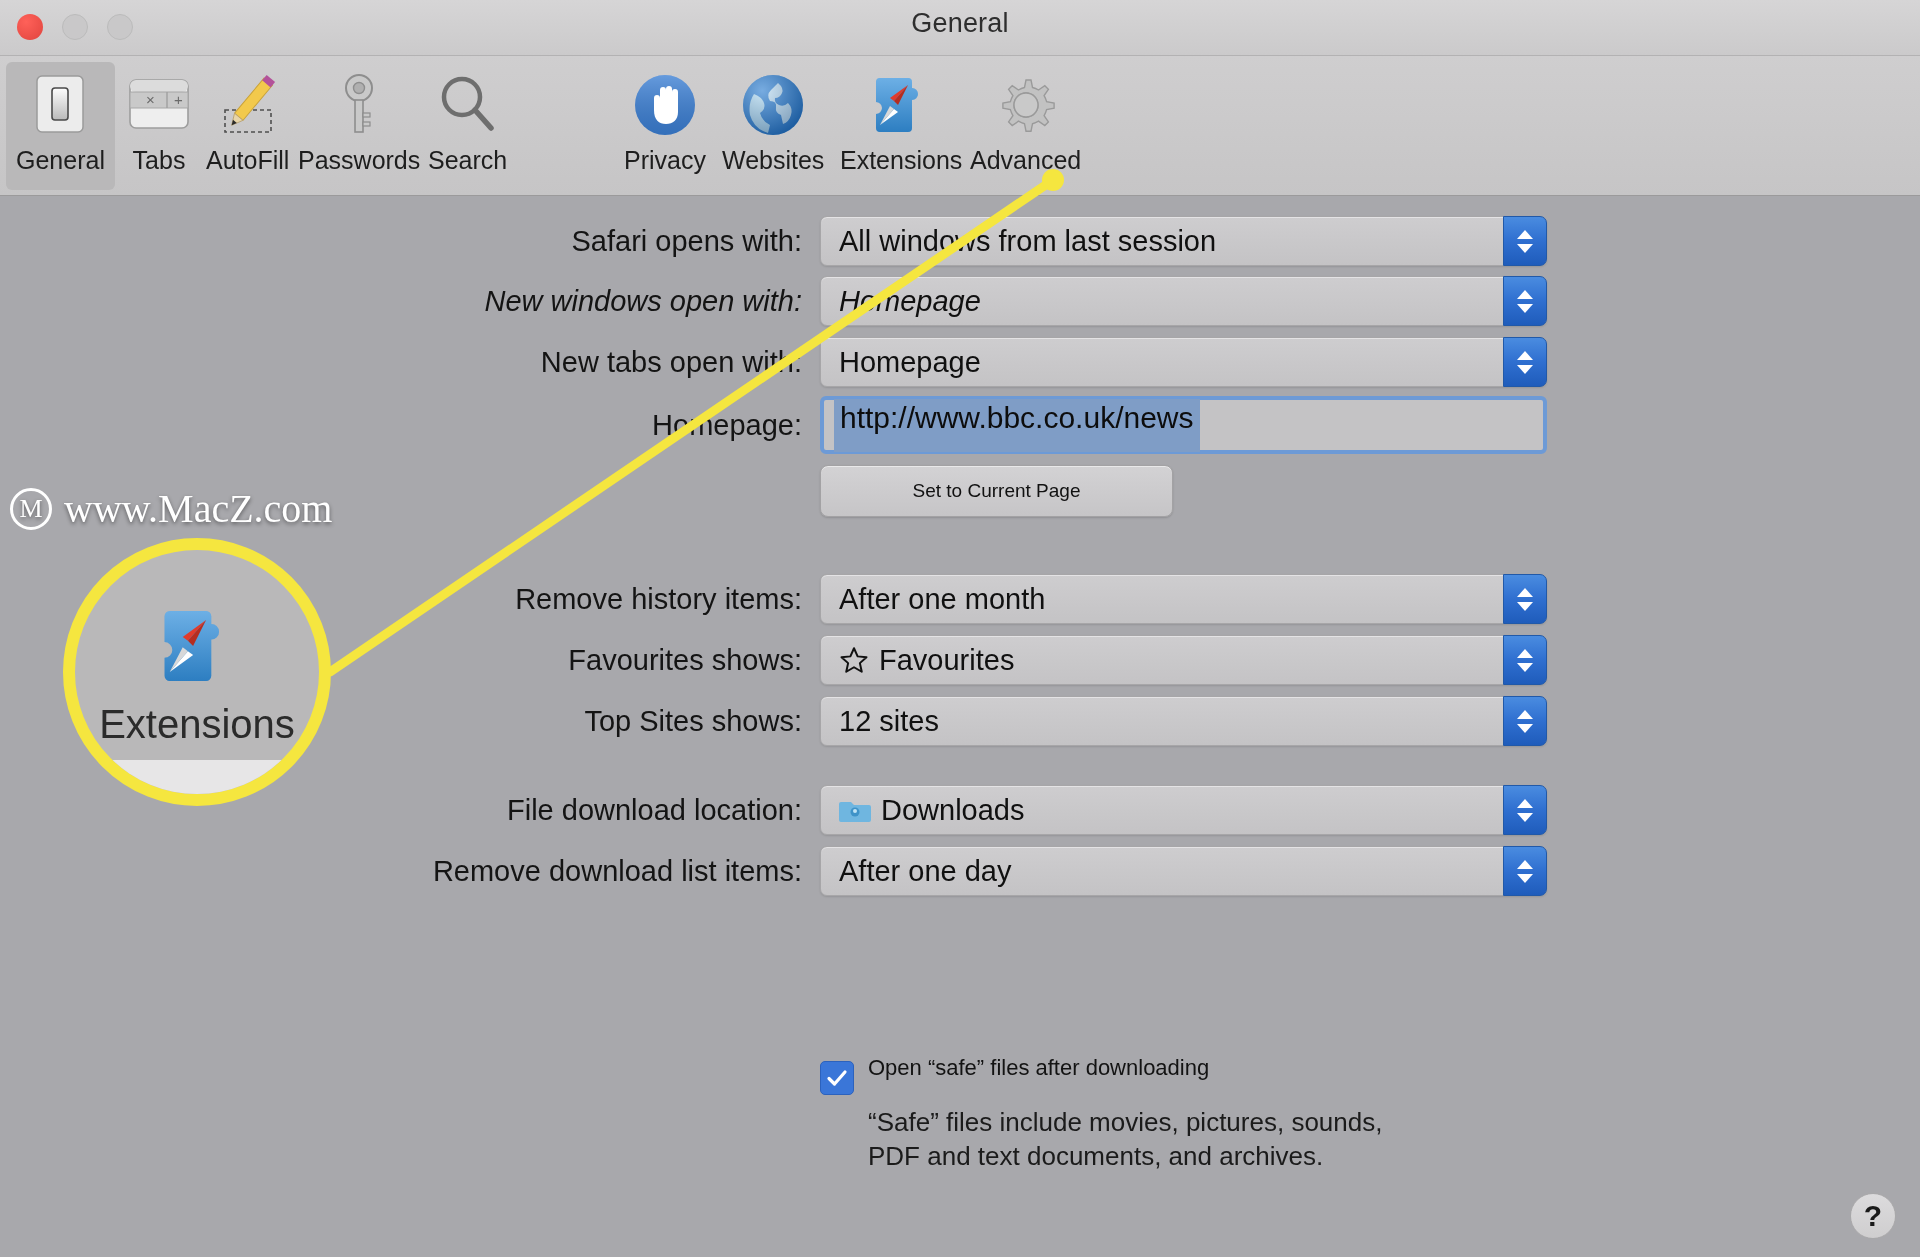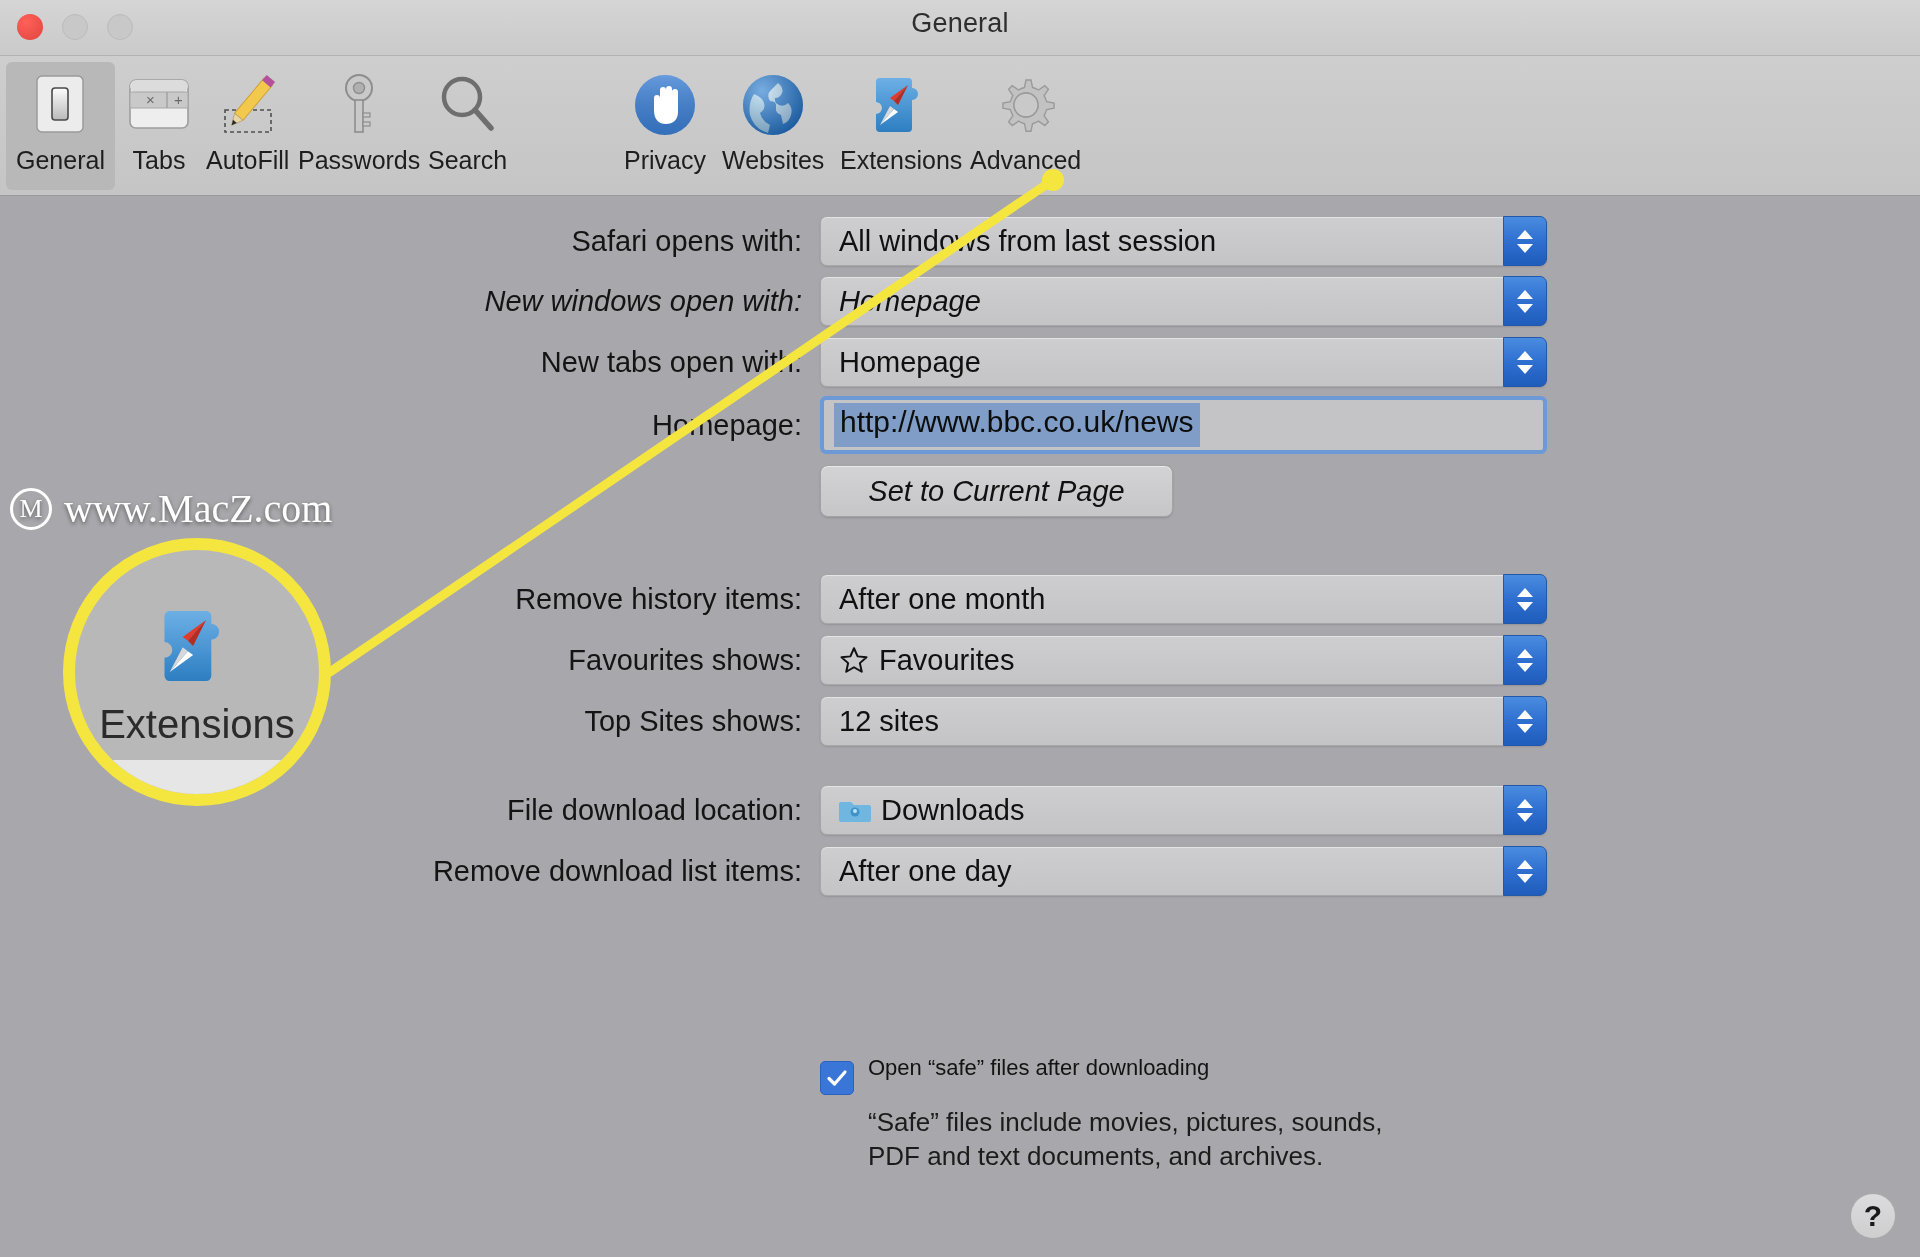--- a/index.html
+++ b/index.html
@@ -73,31 +73,31 @@
   .stepper .dn{ border-top:9px solid #fff; }
 
   
   .textfield{
     position:relative; width:727px; height:58px;
     background:#c4c3c5; border:4px solid #6d9ad6; border-radius:6px;
     display:flex; align-items:center;
   }
   .textfield .sel{
     background:#7f9dc6; color:#0d0d0d; font-size:30px;
-    padding:2px 6px 8px 6px; margin-left:10px; white-space:nowrap;
+    padding:2px 6px 17px 6px; margin-left:10px; white-space:nowrap;
   }
 
   
   .pushbtn{
     width:353px; height:52px; border-radius:8px;
     background:linear-gradient(to bottom,#d3d2d4 0%,#c6c5c7 100%);
     border:1px solid #a3a2a4;
     box-shadow:0 1px 0 rgba(255,255,255,.5) inset, 0 1px 2px rgba(0,0,0,.15);
     display:flex; align-items:center; justify-content:center;
-    font-size:29px; color:#111;font-style:italic;
+    font-size:19px; color:#111;
   }
 
   
   .checkrow{ position:absolute; left:820px; top:1055px; display:flex; align-items:flex-start; gap:14px; }
   .cbox{
     width:34px;height:34px;border-radius:5px;background:#3a76d8;border:1px solid #2c62bd;
     display:flex;align-items:center;justify-content:center;margin-top:6px; flex:0 0 auto;
   }
   .cbox svg{ width:24px;height:24px; }
   .cblabel{ font-size:22px;color:#131313; white-space:nowrap; }

